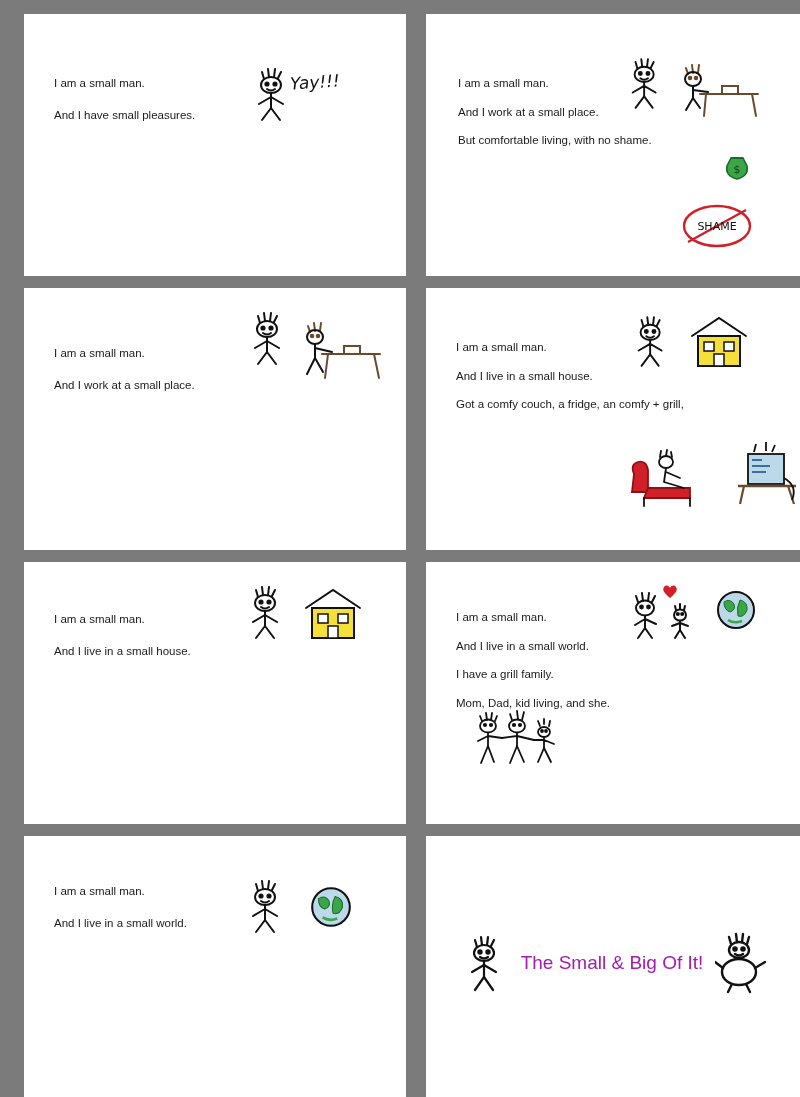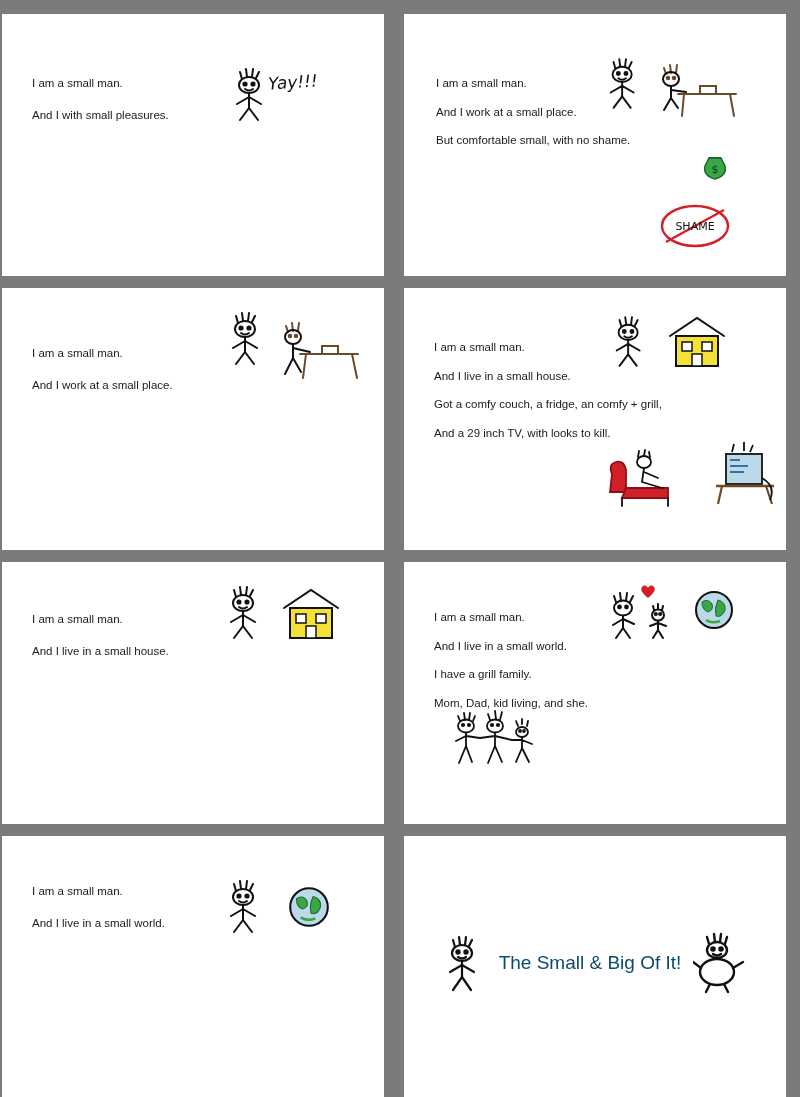--- a/index.html
+++ b/index.html
@@ -14,21 +14,21 @@
     overflow: hidden;
   }
   .deck {
     width: 768px;
     height: 1097px;
     display: grid;
     grid-template-columns: 382px 382px;
     grid-template-rows: repeat(4, 262px);
     column-gap: 20px;
     row-gap: 12px;
-    padding: 14px 8px 8px 2px;
+    padding: 14px 8px 8px 24px;
     box-sizing: border-box;
   }
   .slide {
     background: #ffffff;
     position: relative;
     overflow: hidden;
   }
   .lines {
     position: absolute;
     left: 30px;
@@ -56,34 +56,34 @@
     position: absolute;
     left: 0; right: 0;
     top: 96px;
     display: flex;
     align-items: center;
     justify-content: center;
     gap: 12px;
   }
   .title-text {
     font-size: 19px;
-    color: #0c4a6e;
+    color: #a21caf;
     font-family: "Liberation Sans", sans-serif;
   }
   svg { display: block; }
 </style>
 </head>
 <body>
 
 <div class="deck">
 
   <div class="slide">
     <div class="lines" style="top:62px;">
       <div class="line">I am a small man.</div>
-      <div class="line">And I with small pleasures.</div>
+      <div class="line">And I have small pleasures.</div>
     </div>
     <div class="doodle" style="left:228px; top:52px;">
       <svg width="44" height="56" viewBox="0 0 44 56">
         <g stroke="#111" stroke-width="2" fill="none" stroke-linecap="round">
           <path d="M10 6 L12 13 M16 3 L17 11 M23 3 L22 11 M29 6 L26 12"></path>
           <ellipse cx="19" cy="19" rx="10" ry="8"></ellipse>
           <circle cx="15" cy="18" r="1.6" fill="#111"></circle>
           <circle cx="23" cy="18" r="1.6" fill="#111"></circle>
           <path d="M15 23 Q19 26 23 23"></path>
           <path d="M19 27 L19 42"></path>
@@ -92,21 +92,21 @@
         </g>
       </svg>
     </div>
     <div class="doodle handwriting" style="left:266px; top:58px; font-size:17px; font-style:italic; transform:rotate(-4deg);">Yay!!!</div>
   </div>
 
   <div class="slide">
     <div class="lines" style="left:32px; top:62px; width:270px;">
       <div class="line tight">I am a small man.</div>
       <div class="line tight">And I work at a small place.</div>
-      <div class="line tight">But comfortable small, with no shame.</div>
+      <div class="line tight">But comfortable living, with no shame.</div>
     </div>
     <div class="doodle" style="left:200px; top:42px;">
       <svg width="42" height="54" viewBox="0 0 44 56">
         <g stroke="#111" stroke-width="2" fill="none" stroke-linecap="round">
           <path d="M10 6 L12 13 M16 3 L17 11 M23 3 L22 11 M29 6 L26 12"></path>
           <ellipse cx="19" cy="19" rx="10" ry="8"></ellipse>
           <circle cx="15" cy="18" r="1.6" fill="#111"></circle>
           <circle cx="23" cy="18" r="1.6" fill="#111"></circle>
           <path d="M15 23 Q19 26 23 23"></path>
           <path d="M19 27 L19 42"></path>
@@ -182,21 +182,20 @@
         </g>
       </svg>
     </div>
   </div>
 
   <div class="slide">
     <div class="lines" style="left:30px; top:52px; width:290px;">
       <div class="line tight">I am a small man.</div>
       <div class="line tight">And I live in a small house.</div>
       <div class="line tight">Got a comfy couch, a fridge, an comfy + grill,</div>
-      <div class="line tight">And a 29 inch TV, with looks to kill.</div>
     </div>
     <div class="doodle" style="left:206px; top:26px;">
       <svg width="42" height="54" viewBox="0 0 44 56">
         <g stroke="#111" stroke-width="2" fill="none" stroke-linecap="round">
           <path d="M10 6 L12 13 M16 3 L17 11 M23 3 L22 11 M29 6 L26 12"></path>
           <ellipse cx="19" cy="19" rx="10" ry="8"></ellipse>
           <circle cx="15" cy="18" r="1.6" fill="#111"></circle>
           <circle cx="23" cy="18" r="1.6" fill="#111"></circle>
           <path d="M15 23 Q19 26 23 23"></path>
           <path d="M19 27 L19 42"></path>

